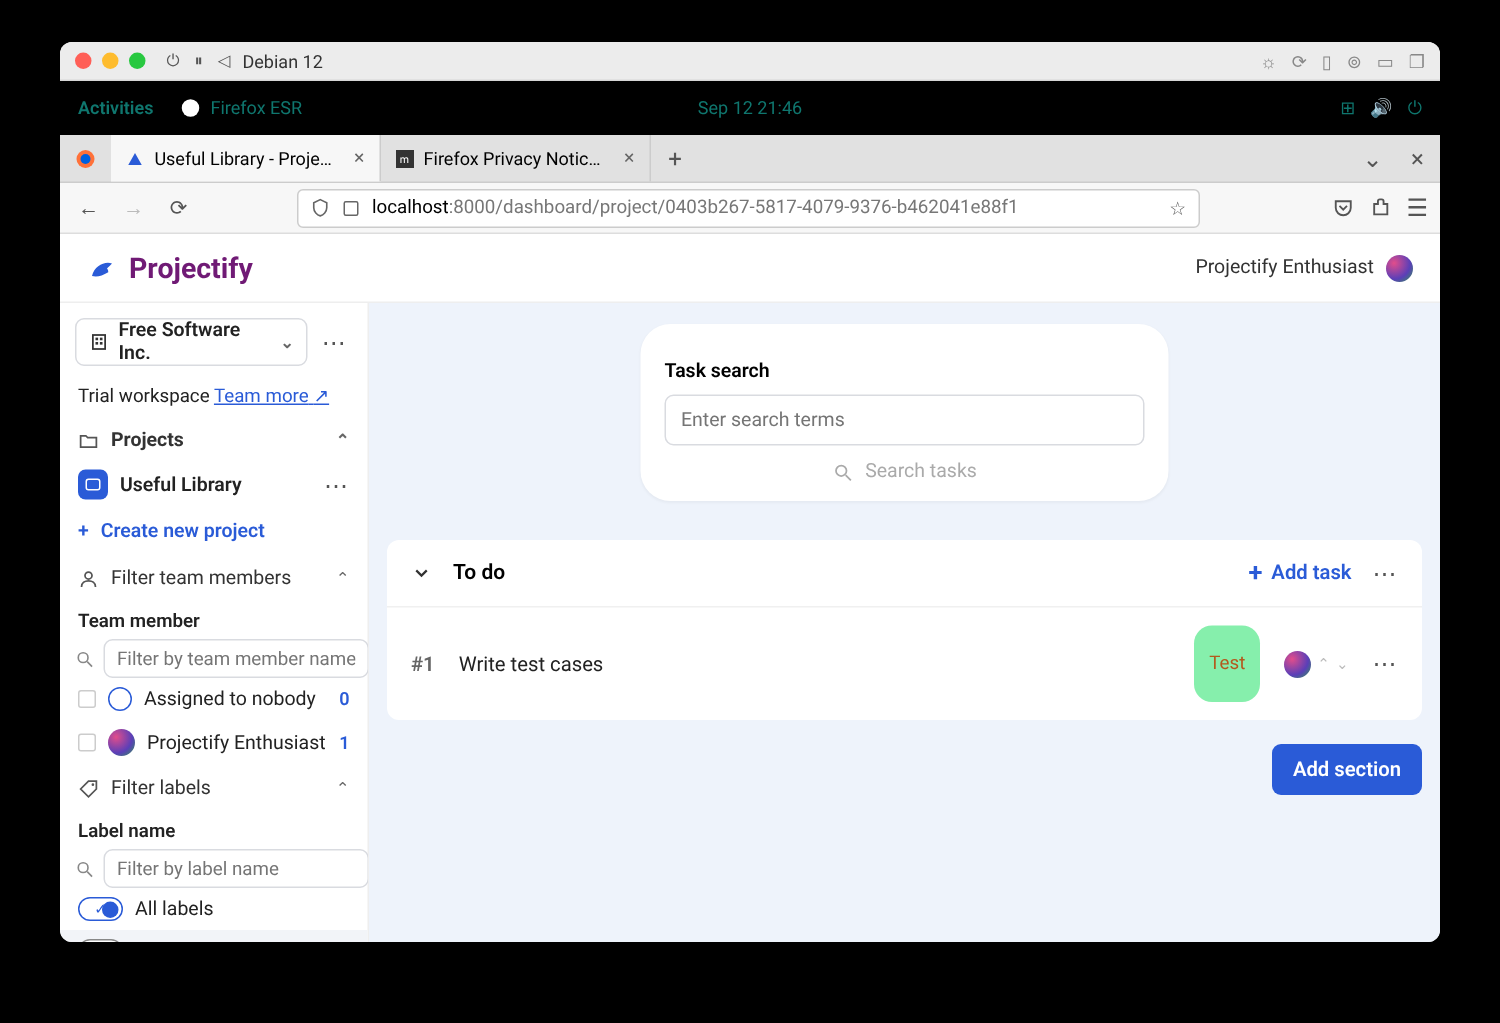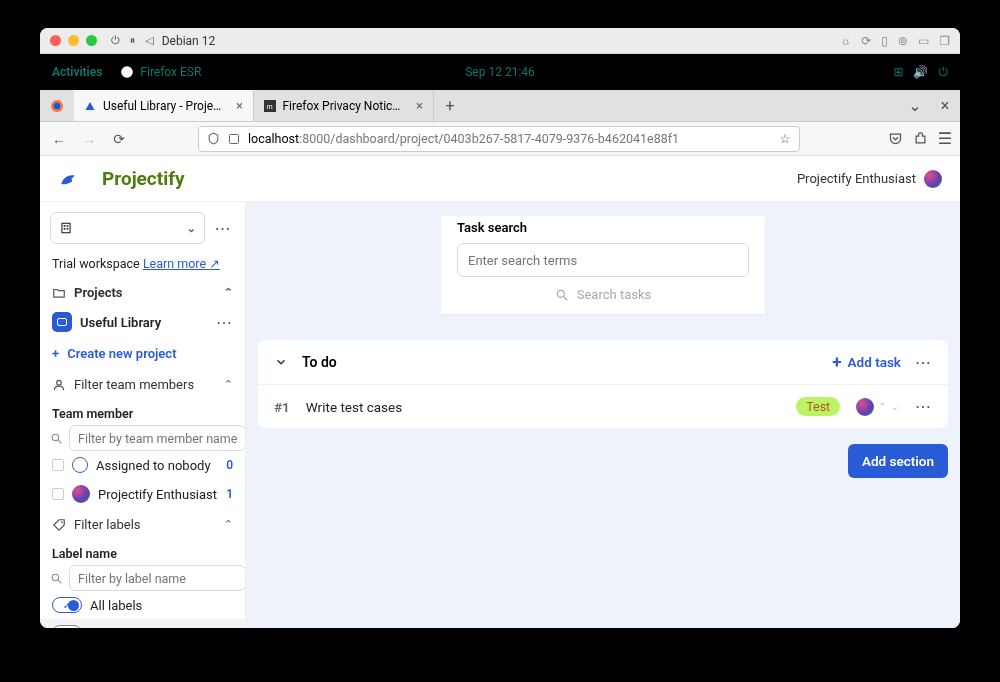--- a/index.html
+++ b/index.html
@@ -42,21 +42,21 @@
   .url-box { flex:1; height:26px; background:#fff; border:1px solid #ccc; border-radius:4px; display:flex; align-items:center; padding:0 8px; gap:8px; font-size:12.5px; color:#333; margin: 0 80px 0 60px; }
   .url-box .lock { color:#666; }
   .url-box .url-text { flex:1; overflow:hidden; white-space:nowrap; }
   .url-box .url-text .host { color:#000; }
   .url-box .url-text .rest { color:#777; }
   .url-box .star { margin-left:auto; color:#555; }
   .nav-right { display:flex; gap:10px; align-items:center; color:#555; }
 
   
   .app-header { height: 46px; display:flex; align-items:center; padding: 0 18px; border-bottom:1px solid #eee; }
-  .app-header .brand { display:flex; align-items:center; gap:24px; font-weight:700; font-size:19px; color:#4d7c0f; }
+  .app-header .brand { display:flex; align-items:center; gap:8px; font-weight:700; font-size:19px; color:#701a75; }
   .app-header .brand svg { width:20px; height:20px; }
   .app-header .user { margin-left:auto; display:flex; align-items:center; gap:8px; font-size:13px; color:#333; }
   .avatar { width:18px; height:18px; border-radius:50%; background: radial-gradient(circle at 30% 30%, #e24d8b, #5a3fb8 60%, #2f9b4e); }
   .avatar.lg { width:18px; height:18px; }
 
   
   .app-body { flex:1; display:flex; min-height:0; }
   .sidebar { width:206px; border-right:1px solid #eee; padding:10px 10px 0 10px; font-size:13px; color:#222; overflow-y:auto; }
   .sidebar::-webkit-scrollbar { width:0; }
   .ws-row { display:flex; gap:6px; align-items:center; }
@@ -85,37 +85,37 @@
   .member-row .count { margin-left:auto; color:#2a5bd7; font-weight:600; font-size:12px; }
   .label-toggle { display:flex; align-items:center; gap:8px; padding:6px 2px; cursor:pointer; }
   .toggle { width:30px; height:16px; border:1.5px solid #2a5bd7; border-radius:10px; position:relative; background:#fff; }
   .toggle.on::after { content:""; position:absolute; right:2px; top:1.5px; width:11px; height:11px; background:#2a5bd7; border-radius:50%; }
   .toggle.off { border-color:#888; }
   .toggle.off::after { content:""; position:absolute; left:2px; top:1.5px; width:11px; height:11px; background:#888; border-radius:50%; }
   .toggle.checkmark { display:flex;align-items:center;justify-content:center;color:#2a5bd7;font-size:10px; }
 
   
   .main { flex:1; background:#eef3fb; position:relative; overflow:auto; }
-  .search-card { background:#fff; border-radius:0; margin:14px auto 0; width:324px; padding:4px 16px 10px; box-shadow:0 1px 2px rgba(0,0,0,0.04); }
+  .search-card { background:#fff; border-radius:20px; margin:14px auto 0; width:352px; padding:24px 16px 10px; box-shadow:0 1px 2px rgba(0,0,0,0.04); }
   .search-card .title { font-weight:600; font-size:13px; margin-bottom:8px; }
   .search-card input { width:100%; height:34px; border:1px solid #d9dbe0; border-radius:6px; padding:0 10px; font-size:13px; outline:none; }
   .search-card .search-btn { display:flex; align-items:center; justify-content:center; gap:8px; color:#aaa; font-size:13px; padding:10px 0 2px; cursor:pointer; }
 
   .section-card { background:#fff; border-radius:8px; margin:26px 12px 0 12px; }
   .section-head { display:flex; align-items:center; padding:12px 16px; gap:14px; }
   .section-head .collapse { color:#333; font-size:14px; cursor:pointer; }
   .section-head .name { font-weight:600; font-size:14px; }
   .section-head .actions { margin-left:auto; display:flex; align-items:center; gap:14px; }
   .add-task { color:#2a5bd7; font-weight:600; font-size:13.5px; display:flex; align-items:center; gap:6px; cursor:pointer; }
   .dots { color:#555; cursor:pointer; font-size:16px; letter-spacing:1px; }
   .task-row { display:flex; align-items:center; padding:12px 16px; gap:16px; border-top:1px solid #f0f0f0; font-size:13.5px; }
   .task-row .tid { color:#666; font-weight:600; }
   .task-row .tname { color:#222; }
   .task-row .spacer { flex:1; }
-  .task-row .tag { background:#bef264; color:#b35a1e; border-radius:12px; padding:2px 10px; font-size:12.5px; }
+  .task-row .tag { background:#86efac; color:#b35a1e; border-radius:12px; padding:18px 10px; font-size:12.5px; }
   .task-row .assignee { display:flex; align-items:center; gap:4px; }
   .task-row .mini-chev { color:#bbb; font-size:10px; }
   .add-section-btn { float:right; margin:16px 12px 0 0; background:#2a5bd7; color:#fff; border:none; border-radius:6px; padding:9px 14px; font-size:13.5px; font-weight:600; cursor:pointer; }
 
   .cursor { position:absolute; left:166px; top:596px; font-size:14px; color:#000; pointer-events:none; }
 
   svg { display:block; }
 </style>
 </head>
 <body>
@@ -249,29 +249,30 @@
         <div class="ws-select">
           <span>
             <svg width="14" height="14" viewBox="0 0 24 24">
                 <rect x="5" y="4" width="14" height="16" fill="none" stroke="#333" stroke-width="2"></rect>
                 <rect x="8" y="7" width="3" height="3" fill="#333"></rect>
                 <rect x="13" y="7" width="3" height="3" fill="#333"></rect>
                 <rect x="8" y="12" width="3" height="3" fill="#333"></rect>
                 <rect x="13" y="12" width="3" height="3" fill="#333"></rect>
               </svg>
           </span>
+          <span>Free Software Inc.</span>
           <span class="chev">⌄</span>
         </div>
         <div class="ws-more dots">⋯</div>
       </div>
 
       <div class="trial">
         <span>Trial workspace</span>
         <span class="link">
-          <span>Learn more</span> <span>↗</span>
+          <span>Team more</span> <span>↗</span>
         </span>
       </div>
 
       <div class="section-row header">
         <span>
           <svg width="14" height="14" viewBox="0 0 24 24">
               <path d="M3 6 H9 L11 8 H21 V19 H3 Z" fill="none" stroke="#555" stroke-width="2"></path>
             </svg>
         </span>
         <span>Projects</span>

